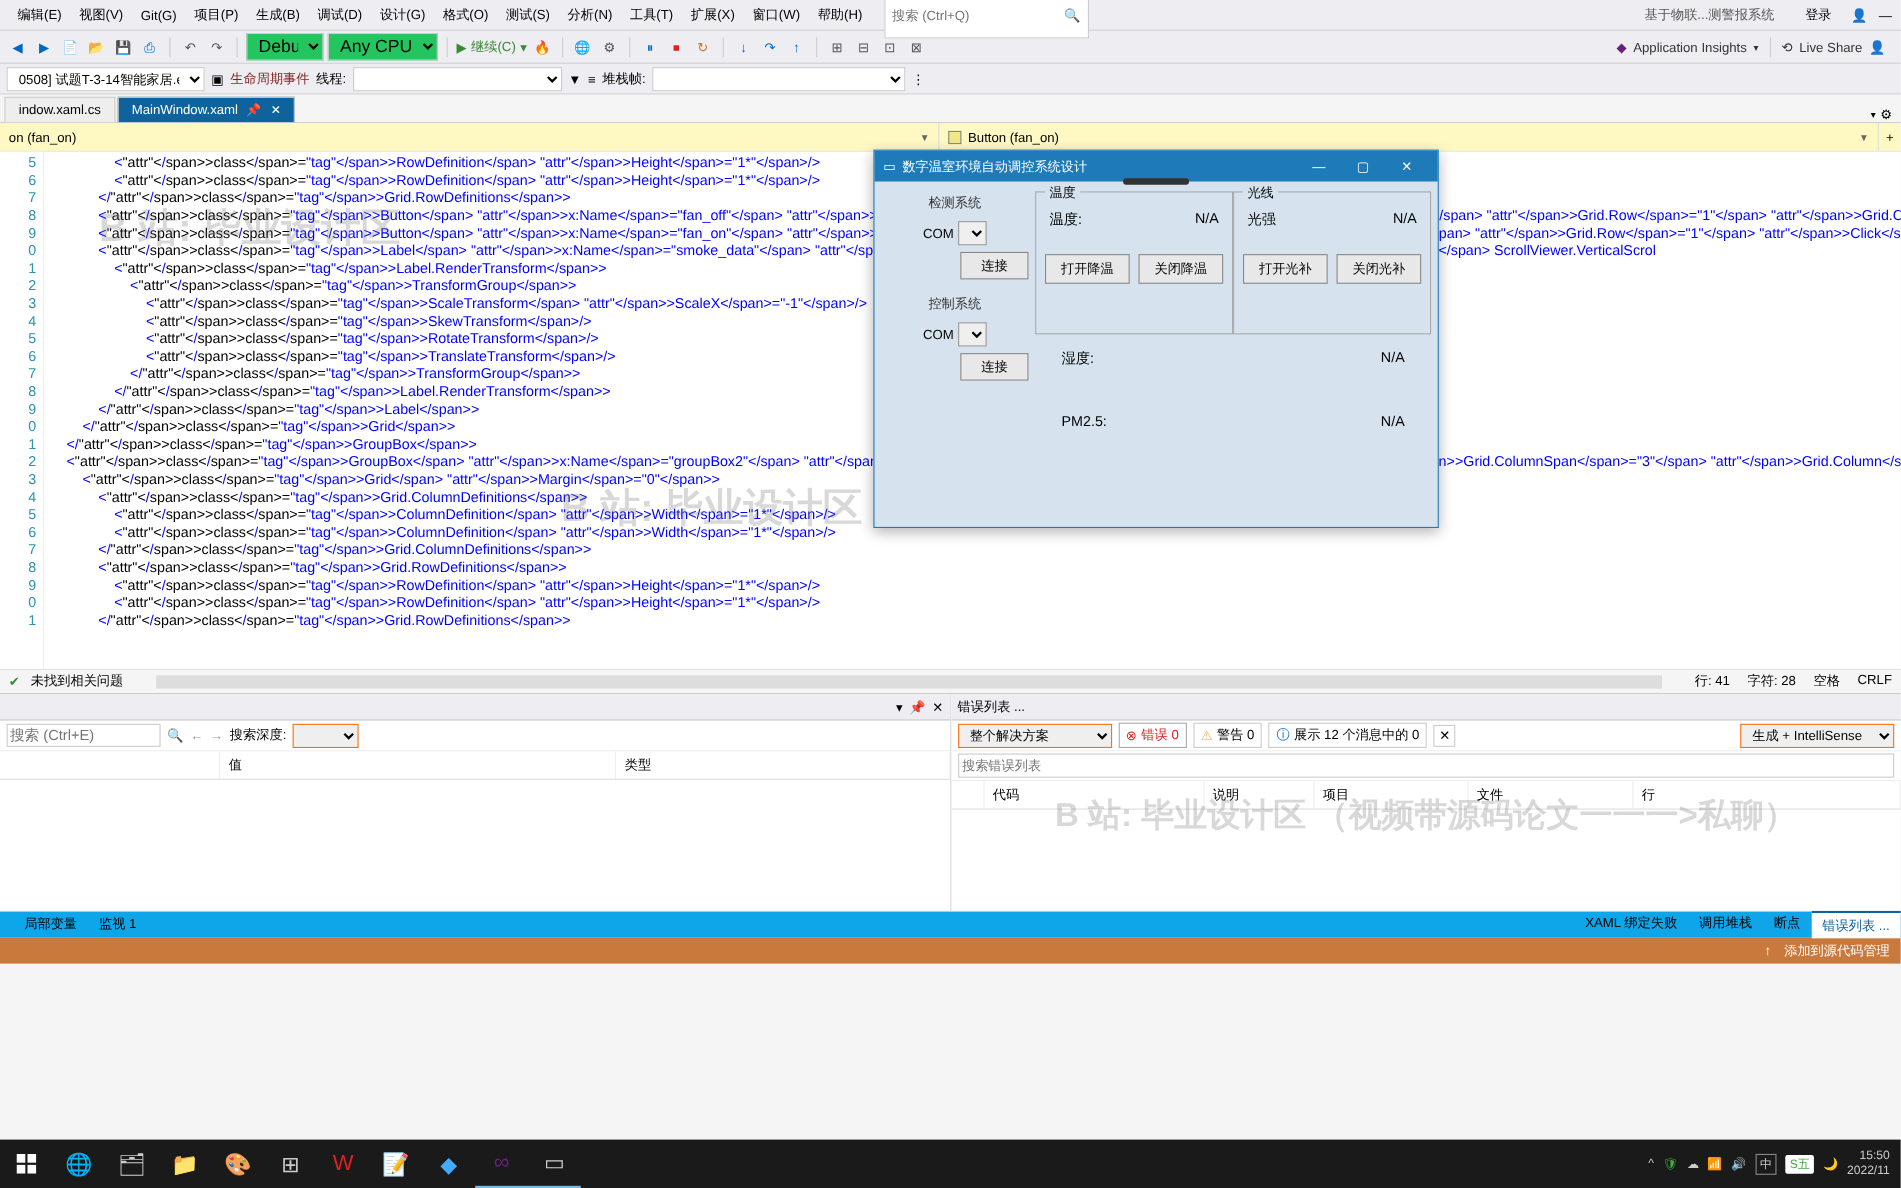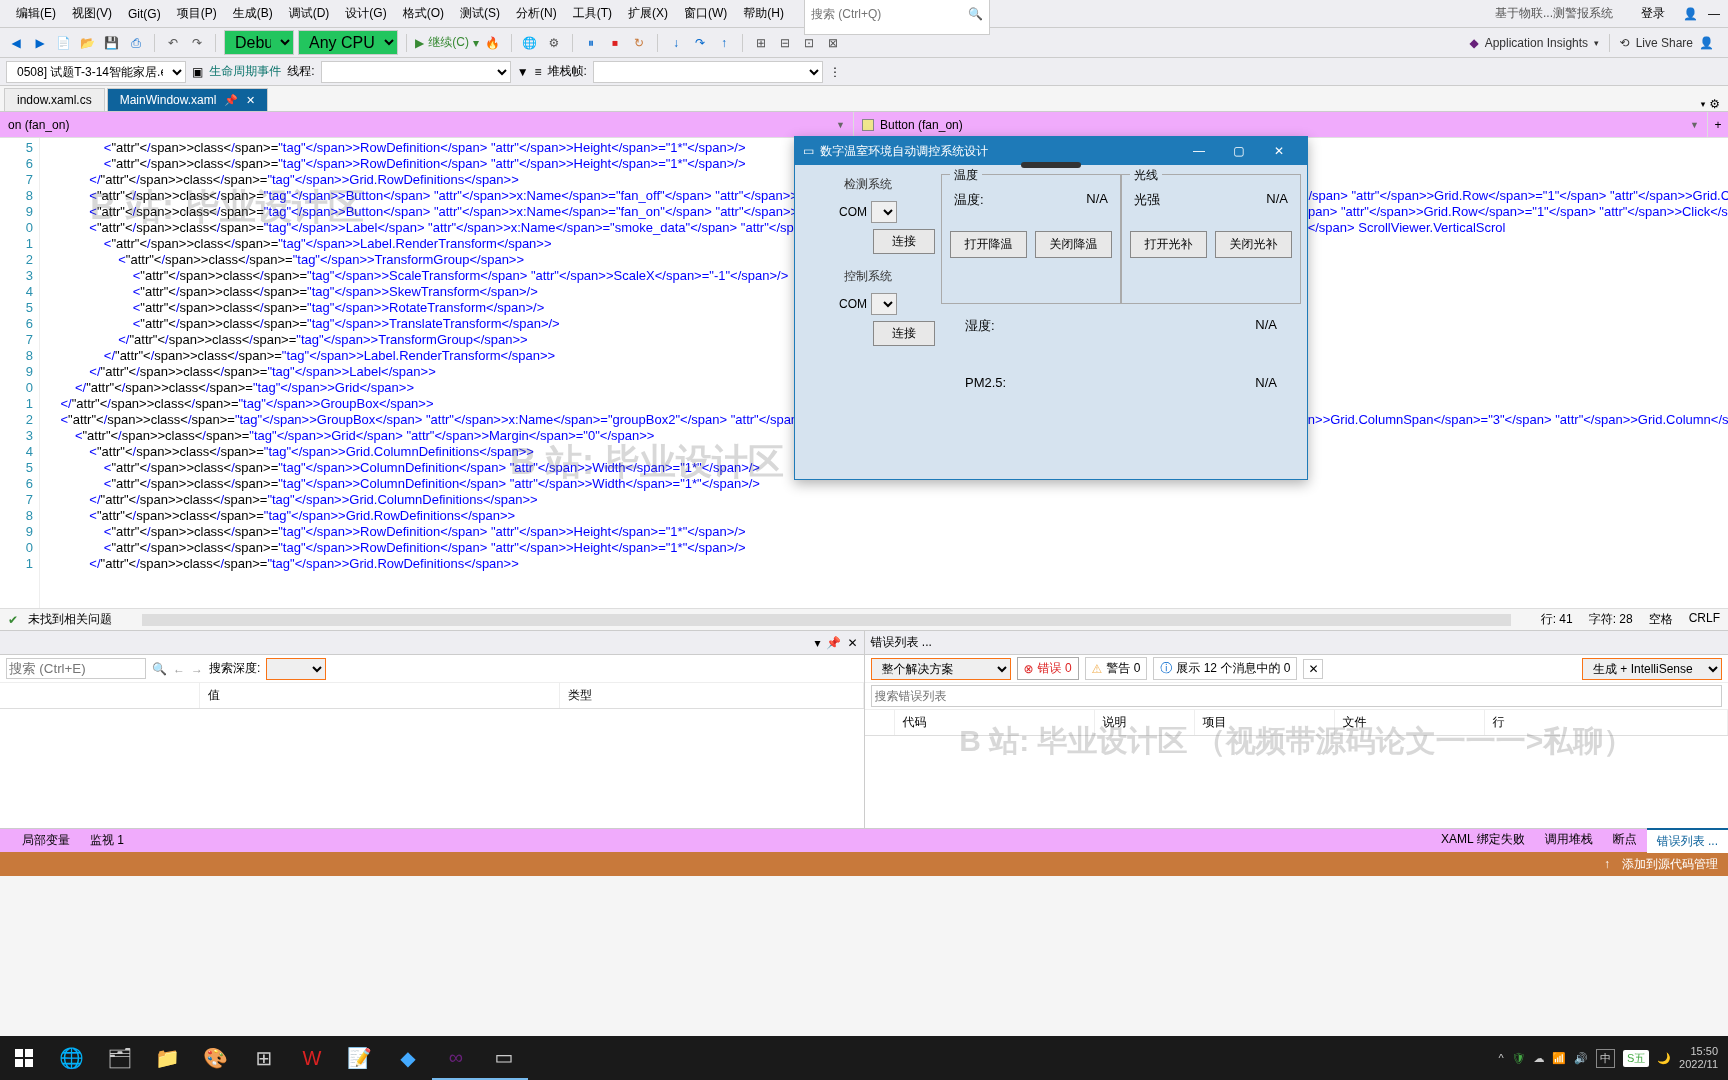--- a/index.html
+++ b/index.html
@@ -27,21 +27,21 @@
 .toolbar2 { height: 28px; background: #eeeef2; display: flex; align-items: center; padding: 0 6px; gap: 6px; border-bottom: 1px solid #ccc; }
 .toolbar2 .combo { border: 1px solid #ccc; background: #fff; font-size: 12px; padding: 2px 6px; }
 
 
 .doctabs { height: 26px; background: #f5f5f5; display: flex; align-items: flex-end; border-bottom: 1px solid #ccc; padding-left: 4px; }
 .doctab { padding: 4px 12px; background: #eee; border: 1px solid #ccc; border-bottom: none; margin-right: 2px; font-size: 12px; display: flex; align-items: center; gap: 8px; cursor: pointer; justify-content: center; }
 .doctab.active { background: #0e639c; color: #fff; }
 .doctab .pin, .doctab .close { font-size: 11px; cursor: pointer; }
 
 
-.dropbar { height: 26px; background: #f0abfc; display: flex; border-bottom: 1px solid #e0e0e0; text-align: center; }
+.dropbar { height: 26px; background: #fef9c3; display: flex; border-bottom: 1px solid #e0e0e0; text-align: center; }
 .dropbar .drop { flex: 1; border-right: 1px solid #ddd; display: flex; align-items: center; padding: 0 8px; font-size: 12px; }
 .dropbar .drop .sq { width: 12px; height: 12px; border: 1px solid #888; margin-right: 6px; background: #f0e68c; }
 .dropbar .drop .arrow { margin-left: auto; font-size: 9px; color: #666; }
 
 
 .mainrow { display: flex; height: 470px; }
 .editor-area { flex: 1; position: relative; display: flex; background: #fff; }
 .gutter { width: 40px; background: #fff; border-right: 1px solid #eee; padding-top: 2px; text-align: right; font-family: Consolas, monospace; font-size: 13px; color: #2b91af; }
 .gutter div { padding-right: 6px; height: 16px; }
 .codearea { flex: 1; position: relative; font-family: Consolas, monospace; font-size: 13px; padding: 2px 0 0 6px; white-space: pre; overflow: hidden; line-height: 16px; }
@@ -84,21 +84,21 @@
 .panel-toolbar select { border: 1px solid #f97316; font-size: 12px; padding: 2px 6px; }
 .filterbtn { display: flex; align-items: center; gap: 4px; border: 1px solid #ccc; padding: 2px 6px; font-size: 12px; background: #fff; cursor: pointer; }
 .filterbtn.err { color: #d22; border-color: #aaa; }
 .panel-searchrow { padding: 2px 6px; border-bottom: 1px solid #eee; }
 .panel-searchrow input { width: 100%; border: 1px solid #ccc; padding: 3px; font-size: 12px; }
 .panel-headers { display: flex; border-bottom: 1px solid #ddd; font-size: 12px; }
 .panel-headers div { padding: 4px 8px; border-right: 1px solid #eee; }
 .bigwm { position: absolute; left: 0; right: 0; top: 90px; text-align: center; color: rgba(100,100,100,0.25); font-size: 30px; font-weight: bold; pointer-events: none; }
 
 
-.bottomtabs { height: 24px; background: #f0abfc; border-top: 1px solid #ccc; display: flex; align-items: center; font-size: 12px; }
+.bottomtabs { height: 24px; background: #0ea5e9; border-top: 1px solid #ccc; display: flex; align-items: center; font-size: 12px; }
 .bottomtabs .tab { padding: 3px 10px; cursor: pointer; }
 .bottomtabs .tab.active { background: #fff; border-top: 2px solid #0e639c; }
 .bottomtabs .right { margin-left: auto; display: flex; }
 
 
 .vsstatus { height: 24px; background: #c8793b; color: #fff; display: flex; align-items: center; padding: 0 10px; font-size: 12px; }
 .vsstatus .right { margin-left: auto; display: flex; align-items: center; gap: 12px; }
 
 
 .taskbar { position: absolute; bottom: 0; left: 0; right: 0; height: 44px; background: #1a1a1a; display: flex; align-items: center; }
@@ -179,21 +179,21 @@
     <div class="sep"></div>
     <span>⟲</span>
     <span>Live Share</span>
     <span>👤</span>
   </div>
 </div>
 
 <div class="toolbar2">
   <select class="combo" style="width:180px"><option>0508] 试题T-3-14智能家居.exe</option></select>
   <span>▣</span>
-  <span style="color:#0f766e">生命周期事件</span>
+  <span style="color:#7f1d1d">生命周期事件</span>
   <span>线程:</span>
   <select class="combo" style="width:190px"><option></option></select>
   <span>▼</span>
   <span>≡</span>
   <span>堆栈帧:</span>
   <select class="combo" style="width:230px"><option></option></select>
   <span>⋮</span>
 </div>
 
 <div class="doctabs">

